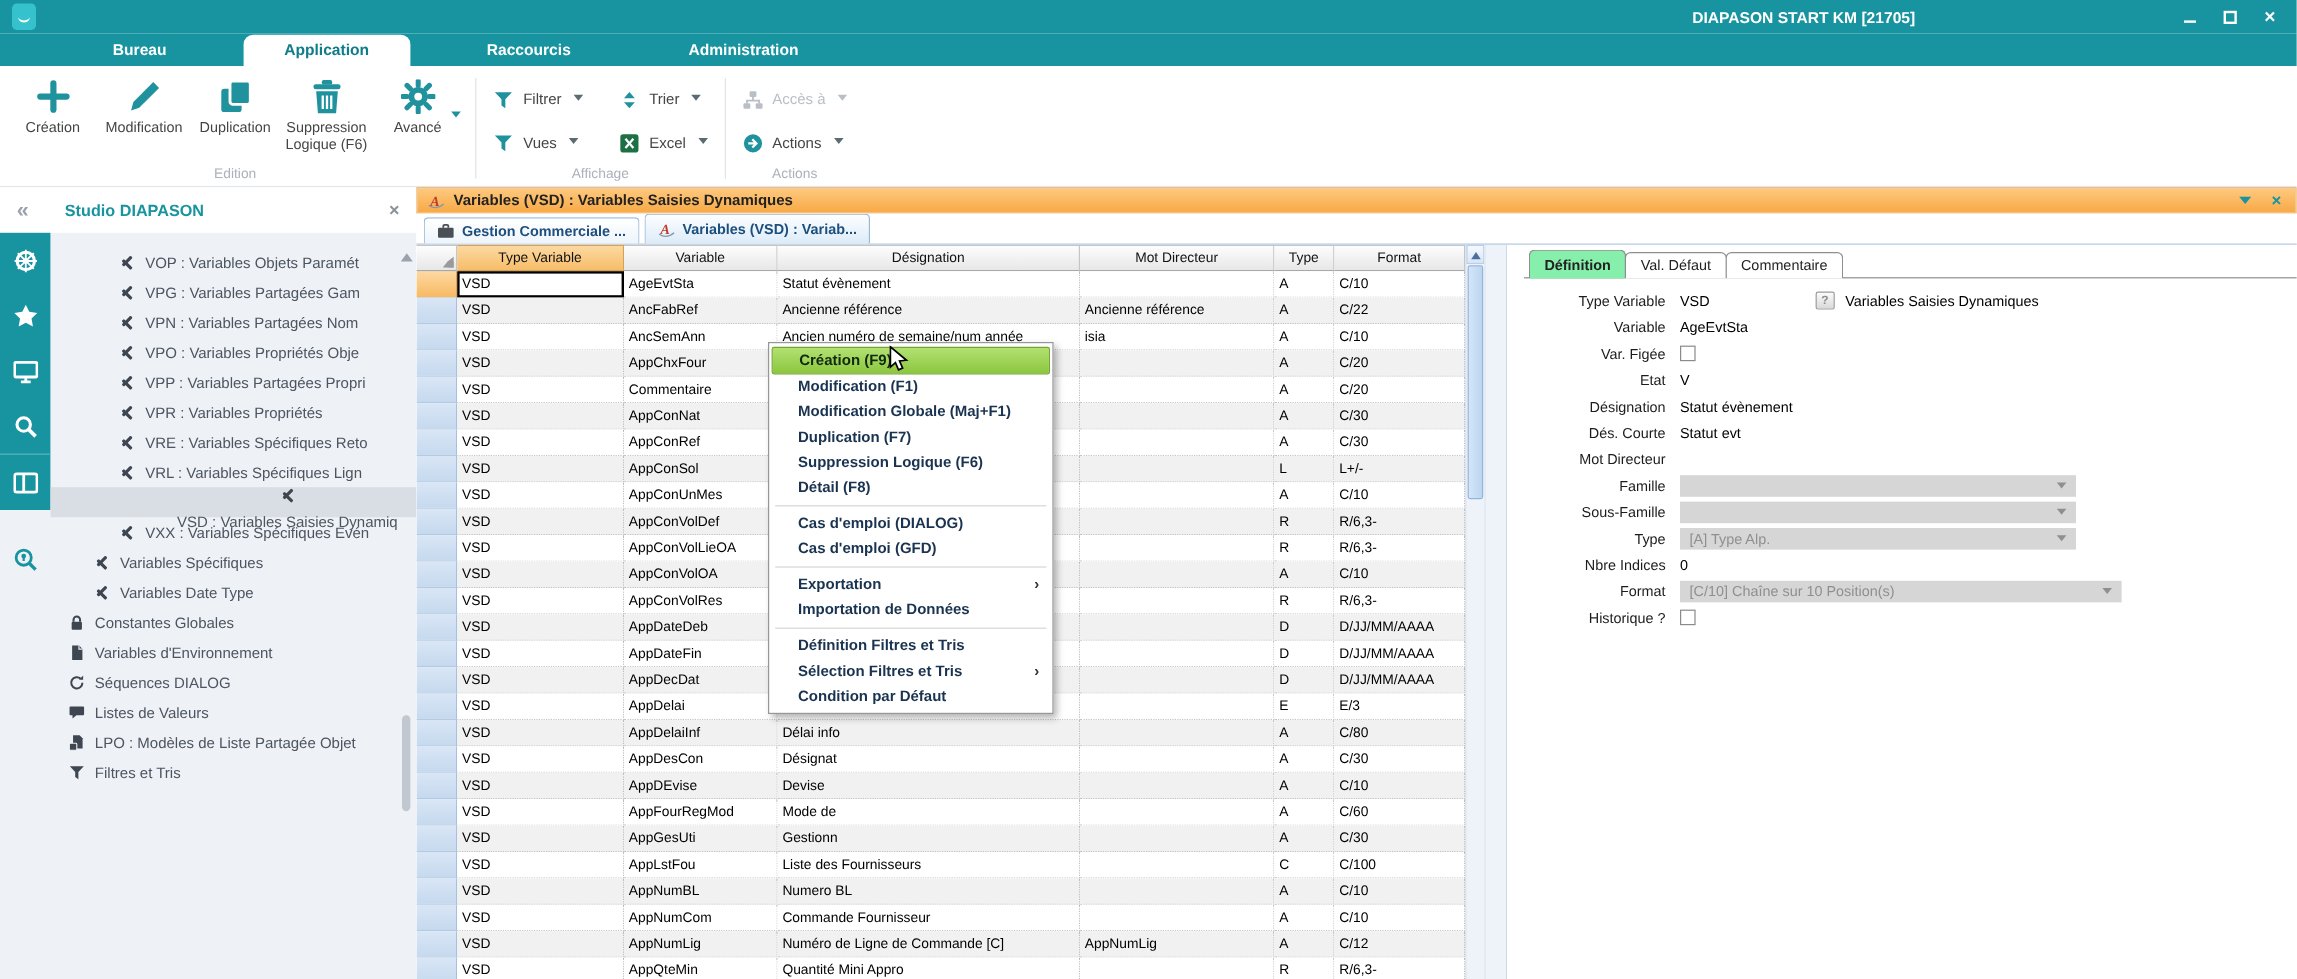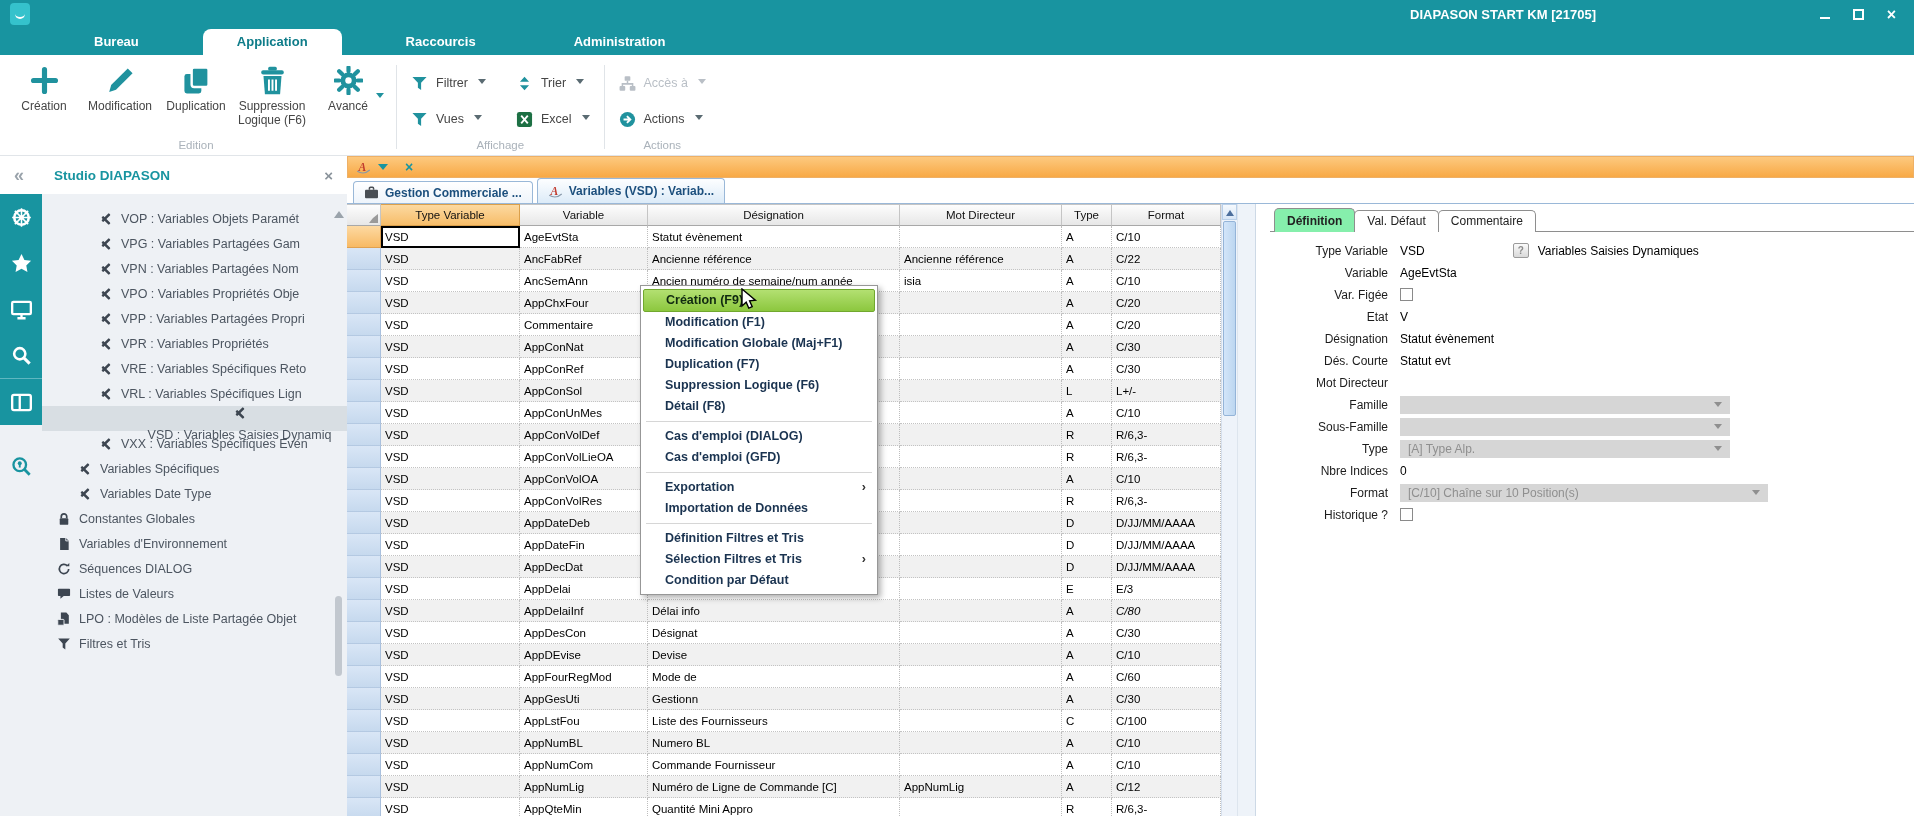--- a/index.html
+++ b/index.html
@@ -487,20 +487,21 @@
         <div class="ts-thumb"></div>
       </div>
     </div>
   </div>
 
   <div class="main">
     <div class="doc-head">
       <svg class="ic" width="15" height="15">
           <use href="#i-logoa"></use>
         </svg>
+      <div class="doc-title">Variables (VSD) : Variables Saisies Dynamiques</div>
       <span class="dh-caret"></span>
       <span class="dh-close">×</span>
     </div>
     <div class="doc-tabs" id="doctabs">
         <div class="dtab">
           <svg class="ic" width="15" height="15">
             <use href="#i-briefcase"></use>
           </svg>
           <span>Gestion Commerciale ...</span>
         </div>
@@ -675,21 +676,21 @@
             <div class="gc" style="width: 50px; flex: 0 0 auto;">E</div>
             <div class="gc" style="width: 109px; flex: 0 0 auto;">E/3</div>
           </div>
           <div class="grow alt">
             <div class="gsel" style="width: 34px;"></div>
             <div class="gc" style="width: 139px; flex: 0 0 auto;">VSD</div>
             <div class="gc" style="width: 128px; flex: 0 0 auto;">AppDelaiInf</div>
             <div class="gc" style="width: 252px; flex: 0 0 auto;">Délai info</div>
             <div class="gc" style="width: 162px; flex: 0 0 auto;"></div>
             <div class="gc" style="width: 50px; flex: 0 0 auto;">A</div>
-            <div class="gc" style="width: 109px; flex: 0 0 auto; font-style: italic;">C/80</div>
+            <div class="gc" style="width: 109px; flex: 0 0 auto;">C/80</div>
           </div>
           <div class="grow">
             <div class="gsel" style="width: 34px;"></div>
             <div class="gc" style="width: 139px; flex: 0 0 auto;">VSD</div>
             <div class="gc" style="width: 128px; flex: 0 0 auto;">AppDesCon</div>
             <div class="gc" style="width: 252px; flex: 0 0 auto;">Désignat</div>
             <div class="gc" style="width: 162px; flex: 0 0 auto;"></div>
             <div class="gc" style="width: 50px; flex: 0 0 auto;">A</div>
             <div class="gc" style="width: 109px; flex: 0 0 auto;">C/30</div>
           </div>

